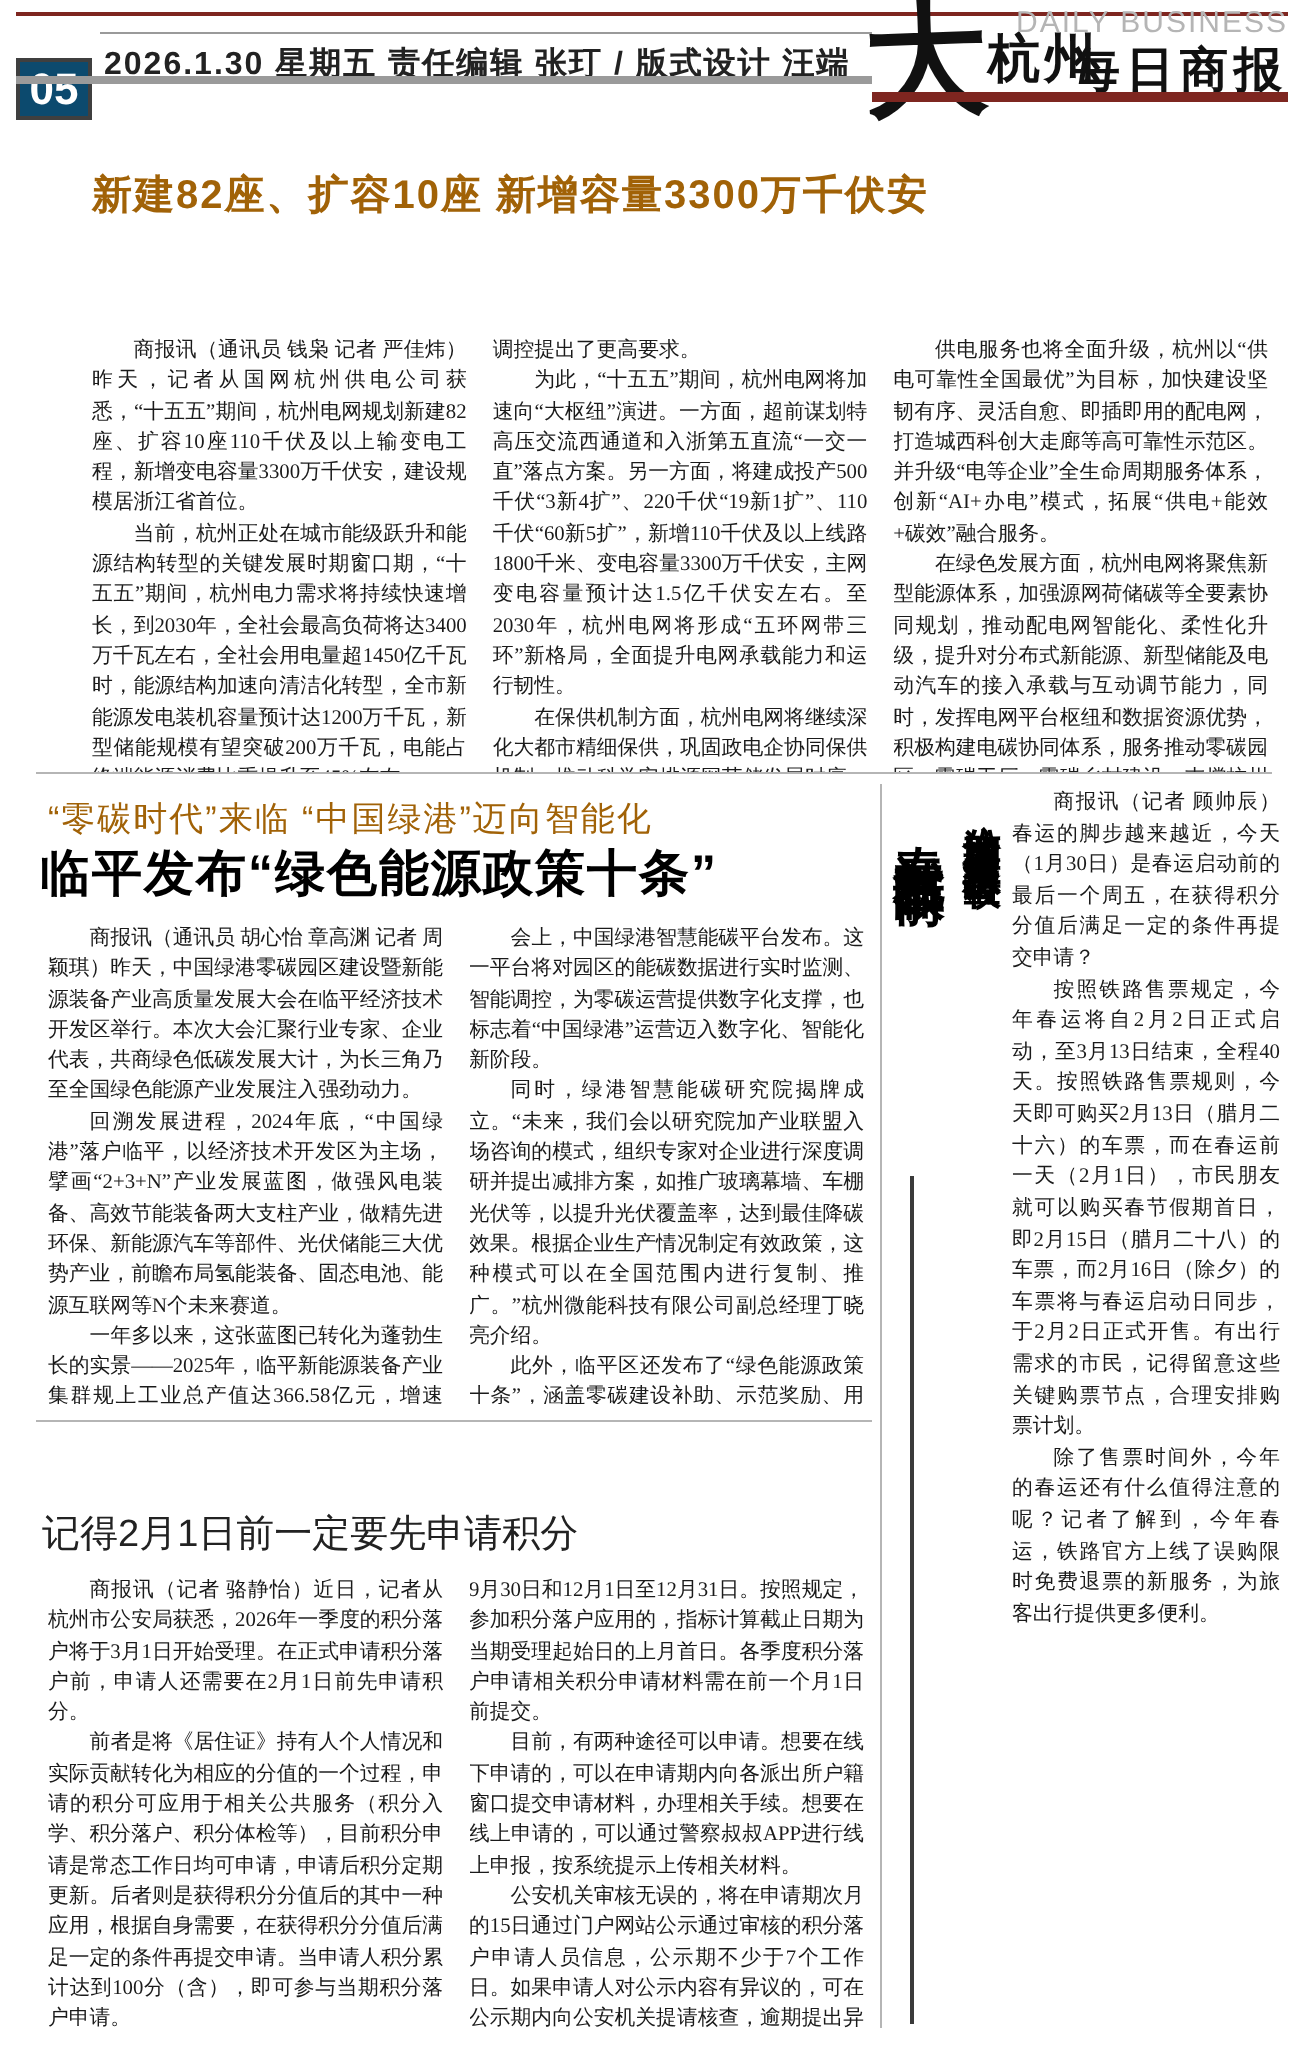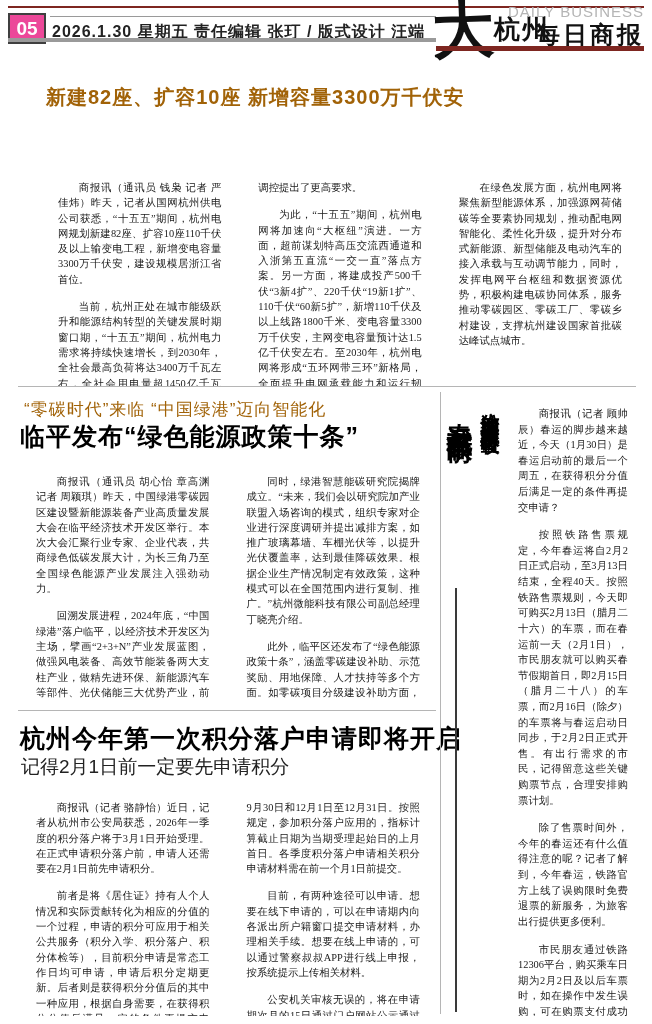--- a/index.html
+++ b/index.html
@@ -4,36 +4,36 @@
 <style>
   html,body{margin:0;padding:0;background:#e8e8e8;}
   #page{position:relative;width:652px;height:1024px;background:#ffffff;overflow:hidden;
         font-family:"Liberation Serif","DejaVu Serif",serif;color:#1a1a1a;}
   .abs{position:absolute;}
   .hline{position:absolute;background:#9a9a9a;}
   .sans{font-family:"Liberation Sans","DejaVu Sans",sans-serif;}
 
   
   #topline{left:8px;top:6px;width:636px;height:2px;background:#7e2620;}
-  #pagenum{left:8px;top:13px;width:34px;height:27px;background:#ec4899;border:2px solid #3f3f3f;
-           color:#fff;font-size:19px;font-weight:bold;text-align:center;line-height:27px;}
+  #pagenum{left:8px;top:29px;width:34px;height:27px;background:#0c4a6e;border:2px solid #3f3f3f;
+           color:#fff;font-size:22px;font-weight:bold;text-align:center;line-height:27px;}
   #dateline{left:52px;top:22px;font-size:16px;font-weight:bold;letter-spacing:1px;color:#222;text-decoration:underline;}
   #masthead-big{left:432px;top:-12px;font-size:62px;font-weight:bold;color:#111;transform:rotate(-2deg);}
   #masthead-small{left:494px;top:12px;font-size:26px;font-weight:900;color:#111;letter-spacing:2px;}
   #brand-en{right:8px;top:3px;font-size:15px;font-weight:normal;color:#b5b5b5;letter-spacing:1px;}
   #brand-cn{right:8px;top:19px;font-size:24px;font-weight:900;color:#111;letter-spacing:3px;}
   #head-rule-right{left:436px;top:46px;width:208px;height:5px;background:#7e2620;}
 
   
   .kicker{font-family:"Liberation Sans","DejaVu Sans",sans-serif;color:#a16207;}
   .headline{font-family:"Liberation Sans","DejaVu Sans",sans-serif;font-weight:900;color:#000;white-space:nowrap;}
   .cols{display:flex;overflow:hidden;}
   .col{flex:1;overflow:hidden;}
   .col + .col{margin-left:13px;}
-  .para{margin:12px;text-indent:2em;font-size:10.4px;line-height:1.47;text-align:justify;color:#1a1a1a;}
+  .para{margin:0;text-indent:2em;font-size:10.4px;line-height:1.47;text-align:justify;color:#1a1a1a;}
   .cont-first .para:first-child{text-indent:0;}
 
   
   #a1-kicker{left:46px;top:84px;font-size:20px;font-weight:600;letter-spacing:1px;}
   #a1-headline{left:17px;top:106px;font-size:31px;letter-spacing:1px;}
   #a1-body{left:46px;top:168px;width:588px;height:218px;}
 
   
   #a2-kicker{left:24px;top:398px;font-size:17px;font-weight:500;letter-spacing:1px;}
   #a2-headline{left:20px;top:420px;font-size:25px;letter-spacing:1px;}
@@ -80,43 +80,44 @@
     <div class="col">
         <p class="para">商报讯（通讯员 钱枭 记者 严佳炜）昨天，记者从国网杭州供电公司获悉，“十五五”期间，杭州电网规划新建82座、扩容10座110千伏及以上输变电工程，新增变电容量3300万千伏安，建设规模居浙江省首位。</p>
         <p class="para">当前，杭州正处在城市能级跃升和能源结构转型的关键发展时期窗口期，“十五五”期间，杭州电力需求将持续快速增长，到2030年，全社会最高负荷将达3400万千瓦左右，全社会用电量超1450亿千瓦时，能源结构加速向清洁化转型，全市新能源发电装机容量预计达1200万千瓦，新型储能规模有望突破200万千瓦，电能占终端能源消费比重提升至45%左右。</p>
       </div>
     <div class="col cont-first">
         <p class="para">调控提出了更高要求。</p>
         <p class="para">为此，“十五五”期间，杭州电网将加速向“大枢纽”演进。一方面，超前谋划特高压交流西通道和入浙第五直流“一交一直”落点方案。另一方面，将建成投产500千伏“3新4扩”、220千伏“19新1扩”、110千伏“60新5扩”，新增110千伏及以上线路1800千米、变电容量3300万千伏安，主网变电容量预计达1.5亿千伏安左右。至2030年，杭州电网将形成“五环网带三环”新格局，全面提升电网承载能力和运行韧性。</p>
         <p class="para">在保供机制方面，杭州电网将继续深化大都市精细保供，巩固政电企协同保供机制，推动科学安排源网荷储发展时序，服务新型储能建设。同时，通过虚拟电厂聚合可调资源，加快车网互动等技术规模化应用，力争需求侧响应能力达到最大负荷的5%以上，增强系统调节与应急支撑能力。</p>
       </div>
     <div class="col">
+        <p class="para">供电服务也将全面升级，杭州以“供电可靠性全国最优”为目标，加快建设坚韧有序、灵活自愈、即插即用的配电网，打造城西科创大走廊等高可靠性示范区。并升级“电等企业”全生命周期服务体系，创新“AI+办电”模式，拓展“供电+能效+碳效”融合服务。</p>
         <p class="para">在绿色发展方面，杭州电网将聚焦新型能源体系，加强源网荷储碳等全要素协同规划，推动配电网智能化、柔性化升级，提升对分布式新能源、新型储能及电动汽车的接入承载与互动调节能力，同时，发挥电网平台枢纽和数据资源优势，积极构建电碳协同体系，服务推动零碳园区、零碳工厂、零碳乡村建设，支撑杭州建设国家首批碳达峰试点城市。</p>
       </div>
   </div>
 
   <div class="abs" id="rule-art1"></div>
 
   <div class="abs kicker" id="a2-kicker">“零碳时代”来临 “中国绿港”迈向智能化</div>
   <div class="abs headline" id="a2-headline">临平发布“绿色能源政策十条”</div>
   <div class="abs cols" id="a2-body">
     <div class="col">
         <p class="para">商报讯（通讯员 胡心怡 章高渊 记者 周颖琪）昨天，中国绿港零碳园区建设暨新能源装备产业高质量发展大会在临平经济技术开发区举行。本次大会汇聚行业专家、企业代表，共商绿色低碳发展大计，为长三角乃至全国绿色能源产业发展注入强劲动力。</p>
         <p class="para">回溯发展进程，2024年底，“中国绿港”落户临平，以经济技术开发区为主场，擘画“2+3+N”产业发展蓝图，做强风电装备、高效节能装备两大支柱产业，做精先进环保、新能源汽车等部件、光伏储能三大优势产业，前瞻布局氢能装备、固态电池、能源互联网等N个未来赛道。</p>
         <p class="para">一年多以来，这张蓝图已转化为蓬勃生长的实景——2025年，临平新能源装备产业集群规上工业总产值达366.58亿元，增速32.4%，总量占杭州市比重超40%；集聚规上绿色能源企业超百家，拥有国家级绿色工厂7家、省级绿色低碳工厂8家，形成“龙头引领、梯队共进”的良性生态。</p>
       </div>
     <div class="col">
+        <p class="para">会上，中国绿港智慧能碳平台发布。这一平台将对园区的能碳数据进行实时监测、智能调控，为零碳运营提供数字化支撑，也标志着“中国绿港”运营迈入数字化、智能化新阶段。</p>
         <p class="para">同时，绿港智慧能碳研究院揭牌成立。“未来，我们会以研究院加产业联盟入场咨询的模式，组织专家对企业进行深度调研并提出减排方案，如推广玻璃幕墙、车棚光伏等，以提升光伏覆盖率，达到最佳降碳效果。根据企业生产情况制定有效政策，这种模式可以在全国范围内进行复制、推广。”杭州微能科技有限公司副总经理丁晓亮介绍。</p>
         <p class="para">此外，临平区还发布了“绿色能源政策十条”，涵盖零碳建设补助、示范奖励、用地保障、人才扶持等多个方面。如零碳项目分级建设补助方面，针对有自投的企业给予补助，第一批试点最高不超过100万元；一系列政策为新能源装备产业发展提供全方位支持。</p>
       </div>
   </div>
 
   <div class="abs" id="rule-art2"></div>
 
-  <div class="abs headline" id="a3-headline">杭州今年第一次积分落户申请即将开启</div>
   <div class="abs" id="a3-subhead">记得2月1日前一定要先申请积分</div>
   <div class="abs cols" id="a3-body">
     <div class="col">
         <p class="para">商报讯（记者 骆静怡）近日，记者从杭州市公安局获悉，2026年一季度的积分落户将于3月1日开始受理。在正式申请积分落户前，申请人还需要在2月1日前先申请积分。</p>
         <p class="para">前者是将《居住证》持有人个人情况和实际贡献转化为相应的分值的一个过程，申请的积分可应用于相关公共服务（积分入学、积分落户、积分体检等），目前积分申请是常态工作日均可申请，申请后积分定期更新。后者则是获得积分分值后的其中一种应用，根据自身需要，在获得积分分值后满足一定的条件再提交申请。当申请人积分累计达到100分（含），即可参与当期积分落户申请。</p>
       </div>
     <div class="col cont-first">
         <p class="para">9月30日和12月1日至12月31日。按照规定，参加积分落户应用的，指标计算截止日期为当期受理起始日的上月首日。各季度积分落户申请相关积分申请材料需在前一个月1日前提交。</p>
         <p class="para">目前，有两种途径可以申请。想要在线下申请的，可以在申请期内向各派出所户籍窗口提交申请材料，办理相关手续。想要在线上申请的，可以通过警察叔叔APP进行线上申报，按系统提示上传相关材料。</p>
         <p class="para">公安机关审核无误的，将在申请期次月的15日通过门户网站公示通过审核的积分落户申请人员信息，公示期不少于7个工作日。如果申请人对公示内容有异议的，可在公示期内向公安机关提请核查，逾期提出异议的，不予受理。</p>
@@ -124,16 +125,15 @@
   </div>
 
   <div class="abs" id="rule-side"></div>
   <div class="abs" id="sb-title-main">春运就在眼前</div>
   <div class="abs" id="sb-title-sub">这份购票退票注意事项请查收</div>
   <div class="abs" id="sb-stem"></div>
   <div class="abs" id="sb-body">
       <p class="para">商报讯（记者 顾帅辰）春运的脚步越来越近，今天（1月30日）是春运启动前的最后一个周五，在获得积分分值后满足一定的条件再提交申请？</p>
       <p class="para">按照铁路售票规定，今年春运将自2月2日正式启动，至3月13日结束，全程40天。按照铁路售票规则，今天即可购买2月13日（腊月二十六）的车票，而在春运前一天（2月1日），市民朋友就可以购买春节假期首日，即2月15日（腊月二十八）的车票，而2月16日（除夕）的车票将与春运启动日同步，于2月2日正式开售。有出行需求的市民，记得留意这些关键购票节点，合理安排购票计划。</p>
       <p class="para">除了售票时间外，今年的春运还有什么值得注意的呢？记者了解到，今年春运，铁路官方上线了误购限时免费退票的新服务，为旅客出行提供更多便利。</p>
-      <p class="para">市民朋友通过铁路12306平台，购买乘车日期为2月2日及以后车票时，如在操作中发生误购，可在购票支付成功30分钟内且在开车前4小时以上，自行线上免费办理退票。与日常退票不同，这项服务不收取任何退票费用；若使用电子支付购票，票款将按原支付渠道退还；若通过积分兑换车票，积分也将原路返还，且返还积分的有效期保持不变。</p>
     </div>
 
 </div>
 
 </body></html>

